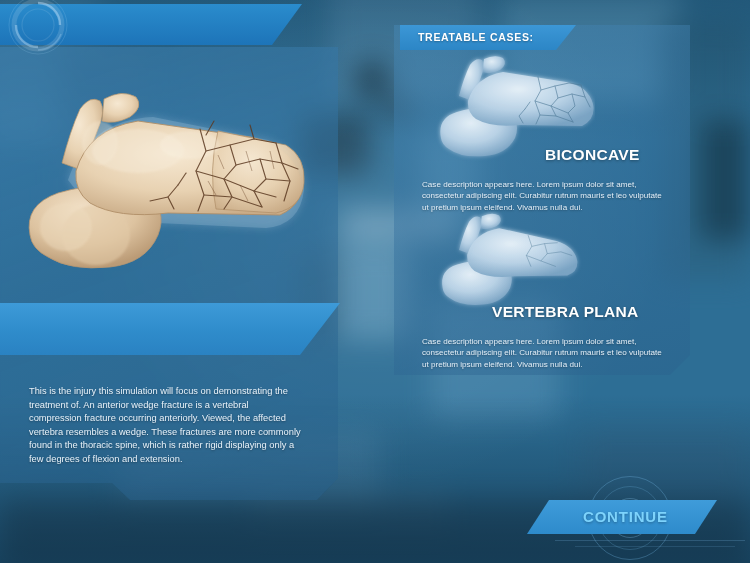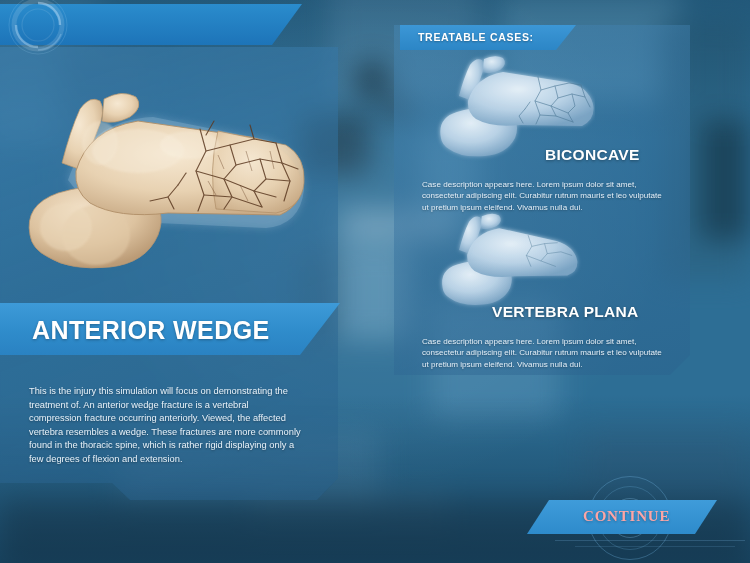--- a/index.html
+++ b/index.html
@@ -131,23 +131,23 @@
   
   .continue-btn {
     position:absolute; left:527px; top:500px; width:190px; height:34px;
     background:linear-gradient(180deg,#3f9cda 0%, #2e8bcb 100%);
     clip-path:polygon(22px 0, 190px 0, 168px 34px, 0 34px);
     z-index:7; cursor:pointer;
   }
   .continue-text {
     position:absolute; left:583px; top:508px;
     font-size:15px; font-weight:bold; letter-spacing:.8px;
-    color:#fca5a5; z-index:8;
+    color:#7dd3fc; z-index:8;
     text-shadow:0 1px 3px rgba(0,0,0,.3);
-    white-space:nowrap; cursor:pointer;font-family:Liberation Serif, serif;
+    white-space:nowrap; cursor:pointer;
   }
 
   .hud-circle {
     position:absolute; border-radius:50%;
     border:1px solid rgba(120,190,235,.30);
   }
   .hud-line { position:absolute; background:rgba(130,195,240,.22); height:1px; }
 </style>
 </head>
 <body>
@@ -259,21 +259,20 @@
         <path d="M200 70 L206 84"></path>
         <path d="M228 66 L234 86"></path>
         <path d="M252 66 L256 84"></path>
         <path d="M222 100 L230 116"></path>
         <path d="M190 96 L198 110"></path>
       </g>
     </svg>
   </div>
 
   <div class="title-banner"></div>
-  <div class="title-banner-text">ANTERIOR WEDGE</div>
   <div class="main-desc">This is the injury this simulation will focus on demonstrating the treatment of.  An anterior wedge fracture is a vertebral compression fracture occurring anteriorly.  Viewed, the affected vertebra resembles a wedge. These fractures are more commonly found in the thoracic spine, which is rather rigid displaying only a few degrees of flexion and extension.</div>
 
   <div class="right-panel"></div>
   <div class="cases-banner"></div>
   <div class="cases-banner-text">TREATABLE CASES:</div>
 
   <div class="case-block" style="left:0;top:0;width:750px;height:0;">
     <svg class="vert-thumb" viewBox="0 0 160 110" style="left:435px;top:52px;width:160px;height:110px;">
       <defs>
         <radialGradient id="blueG" cx="40%" cy="32%" r="72%">

